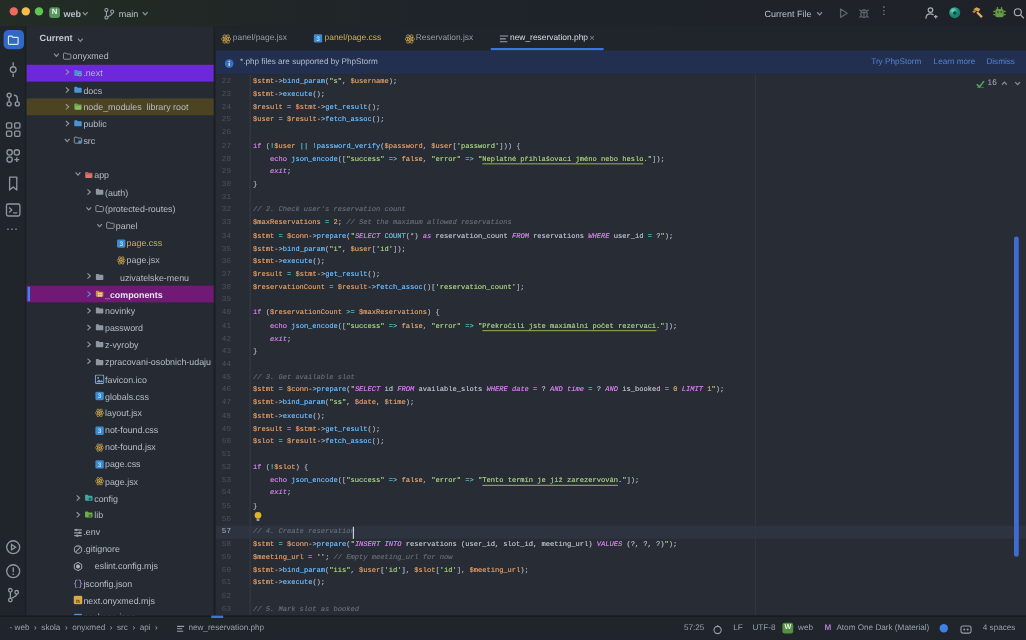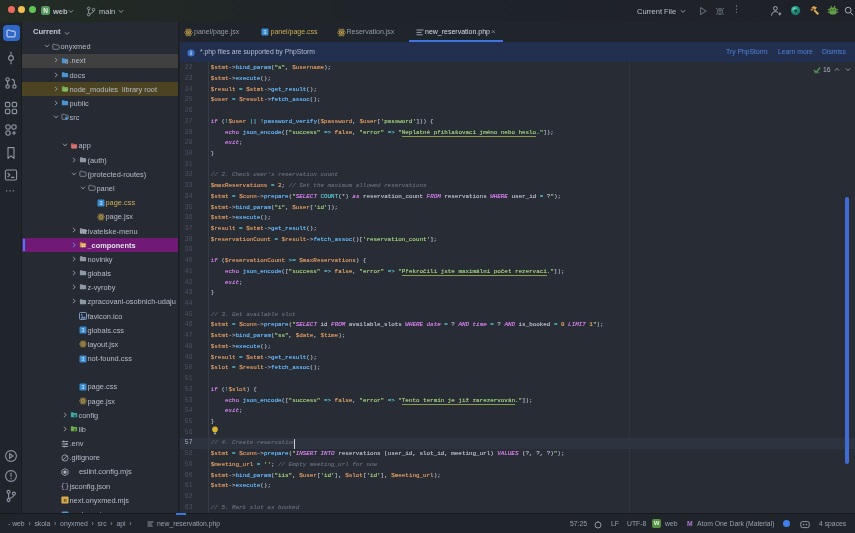--- a/index.html
+++ b/index.html
@@ -193,21 +193,21 @@
     </svg>
 <div class="trow" style="top:17.80px;">
 <svg class="chev" style="left:21.5px;top:3.4px" width="7" height="7" viewBox="0 0 7 7">
         <path d="M1.2 2 L3.5 4.6 L5.8 2" stroke="#8f97a2" stroke-width="1.1" fill="none"></path>
       </svg>
 <svg class="ticon" width="9" height="9" viewBox="0 0 9 9" style="left:29.5px">
         <path d="M1 2.1 c0-.4.3-.7.7-.7 h1.8 l.8.9 h3 c.4 0 .7.3.7.7 v3.4 c0 .4-.3.7-.7.7 H1.7 c-.4 0-.7-.3-.7-.7 z" fill="none" stroke="#8f97a2" stroke-width="0.9"></path>
       </svg>
 <span class="lbl" style="left:38.5px;">onyxmed</span>
 </div>
-<div class="trow" style="top:31.97px;background:#404040;">
+<div class="trow" style="top:31.97px;background:#6d28d9;">
 <svg class="chev" style="left:30.5px;top:3.4px" width="7" height="7" viewBox="0 0 7 7">
         <path d="M2.2 1 L5 3.5 L2.2 6" stroke="#8f97a2" stroke-width="1.1" fill="none"></path>
       </svg>
 <svg class="ticon" width="9" height="9" viewBox="0 0 9 9" style="left:38.5px">
         <path d="M1 2.1 c0-.4.3-.7.7-.7 h1.8 l.8.9 h3 c.4 0 .7.3.7.7 v3.4 c0 .4-.3.7-.7.7 H1.7 c-.4 0-.7-.3-.7-.7 z" fill="#4a94d6"></path>
         <circle cx="6.3" cy="6" r="1.7" fill="#9aa1ab"></circle>
         <circle cx="6.3" cy="6" r="0.7" fill="#3d424b"></circle>
       </svg>
 <span class="lbl" style="left:47.5px;">.next</span>
 </div>
@@ -304,21 +304,21 @@
       </svg>
 <span class="lbl" style="left:83.5px;">page.jsx</span>
 </div>
 <div class="trow" style="top:202.01px;">
 <svg class="chev" style="left:48.5px;top:3.4px" width="7" height="7" viewBox="0 0 7 7">
         <path d="M2.2 1 L5 3.5 L2.2 6" stroke="#8f97a2" stroke-width="1.1" fill="none"></path>
       </svg>
 <svg class="ticon" width="9" height="9" viewBox="0 0 9 9" style="left:56.5px">
         <path d="M1 2.1 c0-.4.3-.7.7-.7 h1.8 l.8.9 h3 c.4 0 .7.3.7.7 v3.4 c0 .4-.3.7-.7.7 H1.7 c-.4 0-.7-.3-.7-.7 z" fill="#8f97a2"></path>
       </svg>
-<span class="lbl" style="left:58px;">uzivatelske-menu</span>
+<span class="lbl" style="left:78px;">uzivatelske-menu</span>
 </div>
 <div class="trow" style="top:216.18px;background:#701a75;">
 <div class="abs" style="left:0.5px;top:1px;width:2px;height:12px;background:#3c82f6;"></div>
 <svg class="chev" style="left:48.5px;top:3.4px" width="7" height="7" viewBox="0 0 7 7">
         <path d="M2.2 1 L5 3.5 L2.2 6" stroke="#4c8fe8" stroke-width="1.1" fill="none"></path>
       </svg>
 <svg class="ticon" width="9" height="9" viewBox="0 0 9 9" style="left:56.5px">
         <path d="M1 2.1 c0-.4.3-.7.7-.7 h1.8 l.8.9 h3 c.4 0 .7.3.7.7 v3.4 c0 .4-.3.7-.7.7 H1.7 c-.4 0-.7-.3-.7-.7 z" fill="#cf9440"></path>
         <g fill="#f0e2c0">
           <rect x="3" y="3.4" width="1.5" height="1.5"></rect>
@@ -338,21 +338,21 @@
       </svg>
 <span class="lbl" style="left:65.5px;">novinky</span>
 </div>
 <div class="trow" style="top:244.52px;">
 <svg class="chev" style="left:48.5px;top:3.4px" width="7" height="7" viewBox="0 0 7 7">
         <path d="M2.2 1 L5 3.5 L2.2 6" stroke="#8f97a2" stroke-width="1.1" fill="none"></path>
       </svg>
 <svg class="ticon" width="9" height="9" viewBox="0 0 9 9" style="left:56.5px">
         <path d="M1 2.1 c0-.4.3-.7.7-.7 h1.8 l.8.9 h3 c.4 0 .7.3.7.7 v3.4 c0 .4-.3.7-.7.7 H1.7 c-.4 0-.7-.3-.7-.7 z" fill="#8f97a2"></path>
       </svg>
-<span class="lbl" style="left:65.5px;">globals</span>
+<span class="lbl" style="left:65.5px;">password</span>
 </div>
 <div class="trow" style="top:258.69px;">
 <svg class="chev" style="left:48.5px;top:3.4px" width="7" height="7" viewBox="0 0 7 7">
         <path d="M2.2 1 L5 3.5 L2.2 6" stroke="#8f97a2" stroke-width="1.1" fill="none"></path>
       </svg>
 <svg class="ticon" width="9" height="9" viewBox="0 0 9 9" style="left:56.5px">
         <path d="M1 2.1 c0-.4.3-.7.7-.7 h1.8 l.8.9 h3 c.4 0 .7.3.7.7 v3.4 c0 .4-.3.7-.7.7 H1.7 c-.4 0-.7-.3-.7-.7 z" fill="#8f97a2"></path>
       </svg>
 <span class="lbl" style="left:65.5px;">z-vyroby</span>
 </div>
@@ -390,20 +390,31 @@
         <circle cx="4.5" cy="4.5" r="0.9" fill="#cfa94c"></circle>
       </svg>
 <span class="lbl" style="left:65.5px;">layout.jsx</span>
 </div>
 <div class="trow" style="top:329.54px;">
 <svg class="ticon" width="8" height="8" viewBox="0 0 8 8" style="left:56.5px;top:3.2px">
         <rect x="0.5" y="0.5" width="7" height="7" rx="1.2" fill="#3b8bd0"></rect>
         <text x="4" y="6" font-size="5.4" fill="#dceafa" text-anchor="middle" font-family="Liberation Sans">3</text>
       </svg>
 <span class="lbl" style="left:65.5px;">not-found.css</span>
+</div>
+<div class="trow" style="top:343.71px;">
+<svg class="ticon" width="9" height="9" viewBox="0 0 9 9" style="left:56.5px;top:3px">
+        <g stroke="#cfa94c" stroke-width="0.6" fill="none">
+          <ellipse cx="4.5" cy="4.5" rx="4" ry="1.6"></ellipse>
+          <ellipse cx="4.5" cy="4.5" rx="4" ry="1.6" transform="rotate(60 4.5 4.5)"></ellipse>
+          <ellipse cx="4.5" cy="4.5" rx="4" ry="1.6" transform="rotate(120 4.5 4.5)"></ellipse>
+        </g>
+        <circle cx="4.5" cy="4.5" r="0.9" fill="#cfa94c"></circle>
+      </svg>
+<span class="lbl" style="left:65.5px;">not-found.jsx</span>
 </div>
 <div class="trow" style="top:357.88px;">
 <svg class="ticon" width="8" height="8" viewBox="0 0 8 8" style="left:56.5px;top:3.2px">
         <rect x="0.5" y="0.5" width="7" height="7" rx="1.2" fill="#3b8bd0"></rect>
         <text x="4" y="6" font-size="5.4" fill="#dceafa" text-anchor="middle" font-family="Liberation Sans">3</text>
       </svg>
 <span class="lbl" style="left:65.5px;">page.css</span>
 </div>
 <div class="trow" style="top:372.05px;">
 <svg class="ticon" width="9" height="9" viewBox="0 0 9 9" style="left:56.5px;top:3px">

